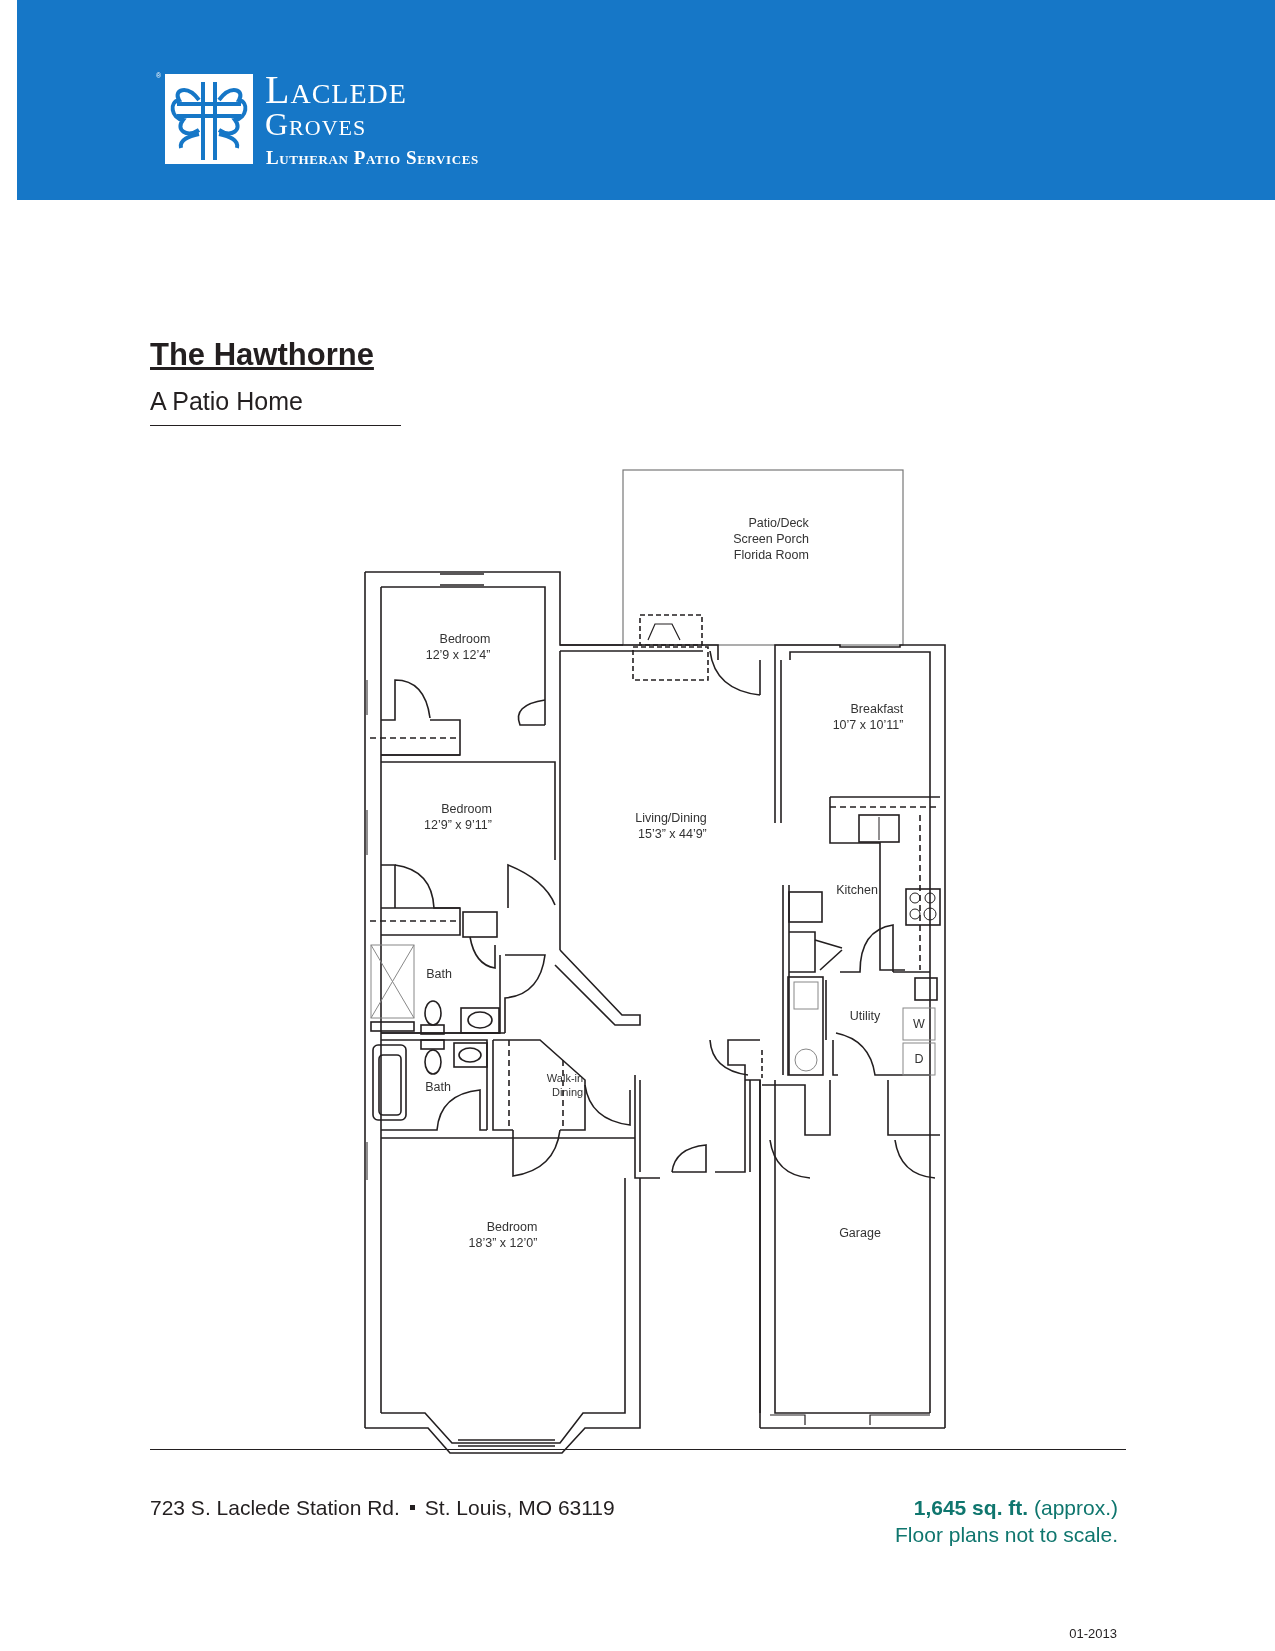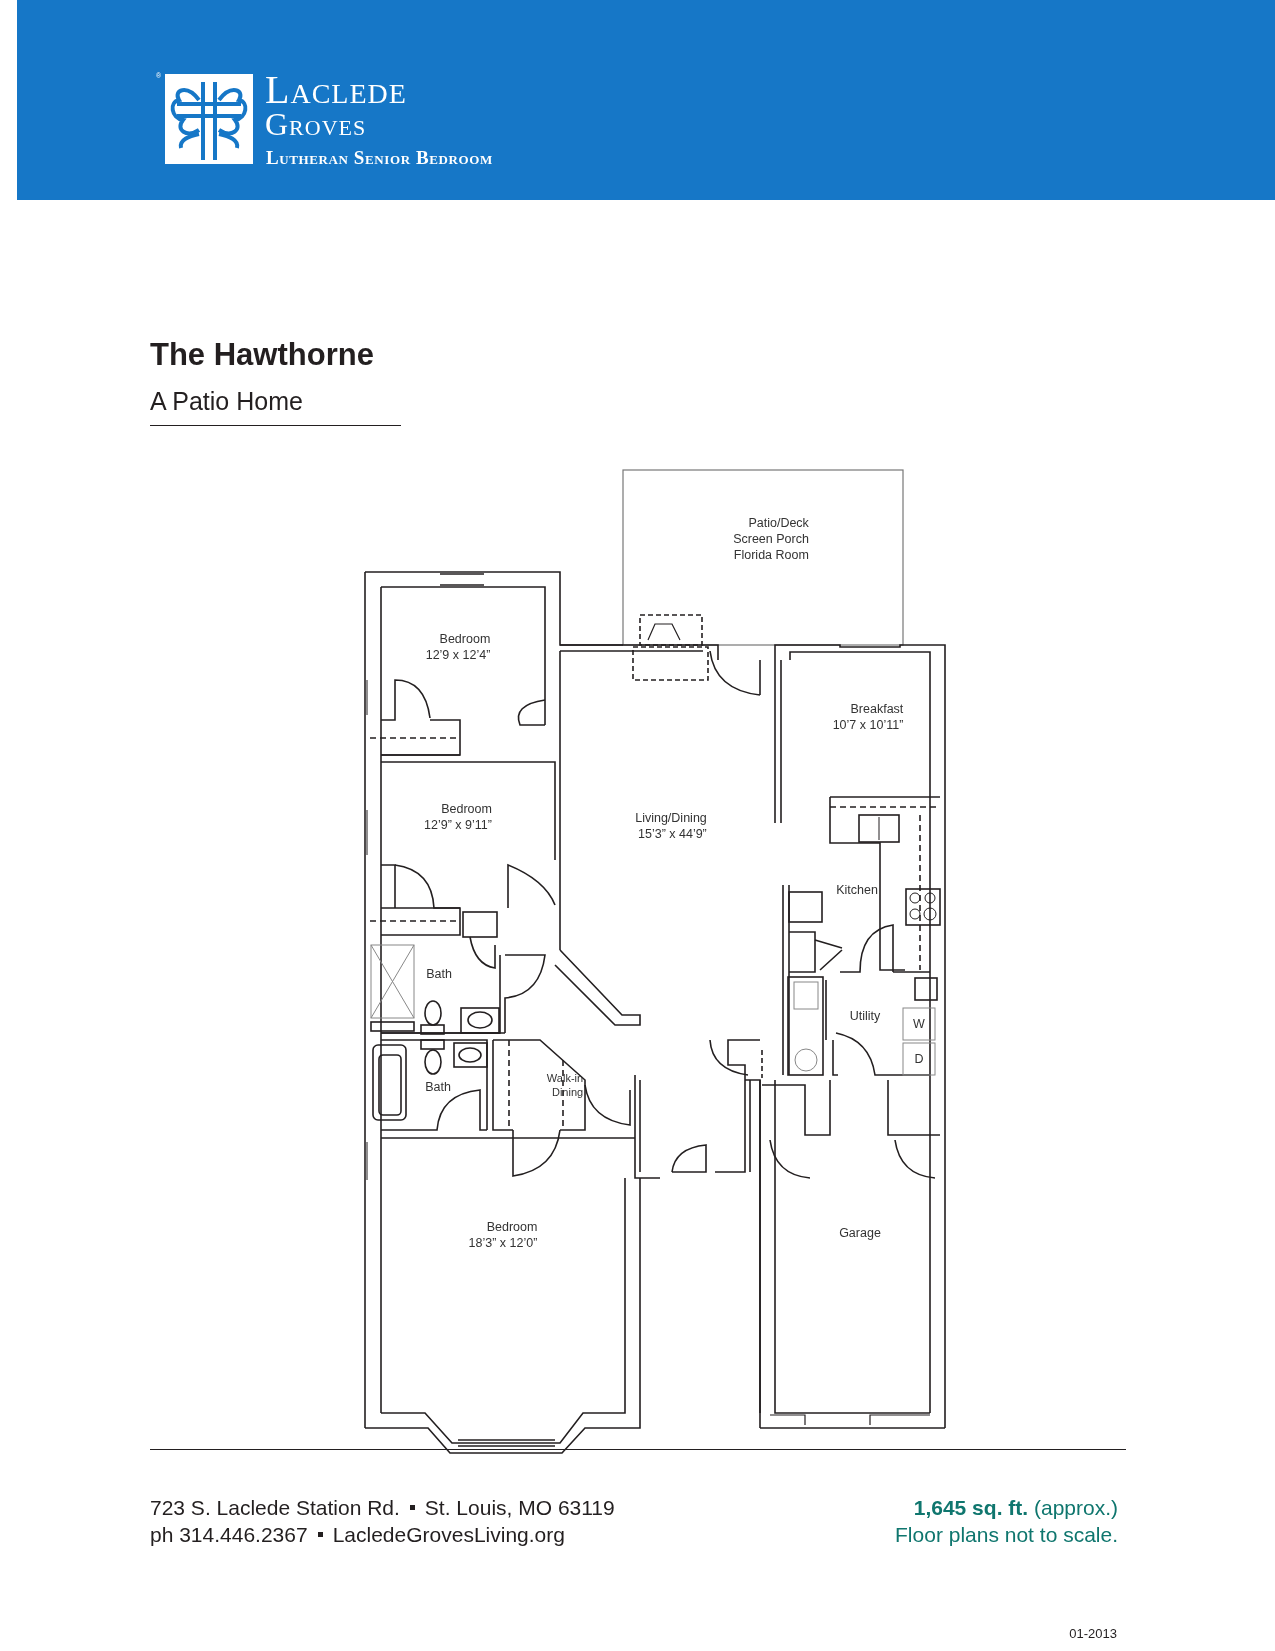--- a/index.html
+++ b/index.html
@@ -18,21 +18,21 @@
     position: absolute; left: 248px; color: #fff; font-family: "Liberation Serif", serif;
     font-variant: small-caps; letter-spacing: 1px; line-height: 1;
   }
   .brand-line1 { top: 70px; font-size: 40px; }
   .brand-line2 { top: 108px; font-size: 32px; }
   .brand-sub {
     position: absolute; left: 249px; top: 148px; color: #fff; font-family: "Liberation Serif", serif;
     font-variant: small-caps; font-size: 19px; letter-spacing: 0.6px; font-weight: bold; line-height: 1;
   }
   .title {
-    position: absolute; left: 150px; top: 339px; font-size: 31px; font-weight: bold; line-height: 1; color: #231f20;
+    position: absolute; left: 150px; top: 339px; font-size: 31px; font-weight: bold; line-height: 1; color: #231f20; text-decoration: underline;
   }
   .subtitle {
     position: absolute; left: 150px; top: 382px; font-size: 25px; line-height: 1; color: #231f20; margin-top: 7px;
   }
   .title-rule { position: absolute; left: 150px; top: 425px; width: 251px; height: 1px; background: #231f20; }
   .plan { position: absolute; left: 0; top: 0; width: 1275px; height: 1651px; }
   .room-label {
     position: absolute; font-size: 12.5px; line-height: 16px; text-align: right; color: #333; white-space: nowrap;
     transform: translateX(-50%);
   }
@@ -61,21 +61,21 @@
         <path d="M34 26 C 22 10, 8 16, 14 26 C 4 28, 6 44, 18 46 C 10 56, 22 64, 34 56"></path>
         <path d="M34 60 C 24 62, 14 66, 16 74"></path>
 
         <path d="M54 26 C 66 10, 80 16, 74 26 C 84 28, 82 44, 70 46 C 78 56, 66 64, 54 56"></path>
         <path d="M54 60 C 64 62, 74 66, 72 74"></path>
       </g>
     </svg>
   </div>
   <div class="brand-line1">Laclede</div>
   <div class="brand-line2">Groves</div>
-  <div class="brand-sub">Lutheran Senior Bedroom</div>
+  <div class="brand-sub">Lutheran Patio Services</div>
 </div>
 
 <div class="title">The Hawthorne</div>
 <div class="subtitle">A Patio Home</div>
 <div class="title-rule"></div>
 
 <svg class="plan" viewBox="0 0 1275 1651" width="1275" height="1651">
   <g fill="none" stroke="#231f20" stroke-width="1.6">
 
     <rect x="623" y="470" width="280" height="175" stroke="#777" stroke-width="1.2"></rect>
@@ -257,21 +257,18 @@
   <div>Garage</div>
 </div>
 <div class="room-label" style="left:919px; top:1016px; color:#333;">W</div>
 <div class="room-label" style="left:919px; top:1051px; color:#333;">D</div>
 
 <div class="footer-rule"></div>
 <div class="addr">
   <div>
     <span>723 S. Laclede Station Rd.</span><span class="sep"></span><span>St. Louis, MO 63119</span>
   </div>
-  <div>
-    <span>ph 314.446.2367</span><span class="sep"></span><span>LacledeGrovesLiving.org</span>
-  </div>
 </div>
 <div class="sqft">
   <div><b>1,645 sq. ft.</b> <span>(approx.)</span></div>
   <div>Floor plans not to scale.</div>
 </div>
 <div class="date">01-2013</div>
 
 </body></html>

